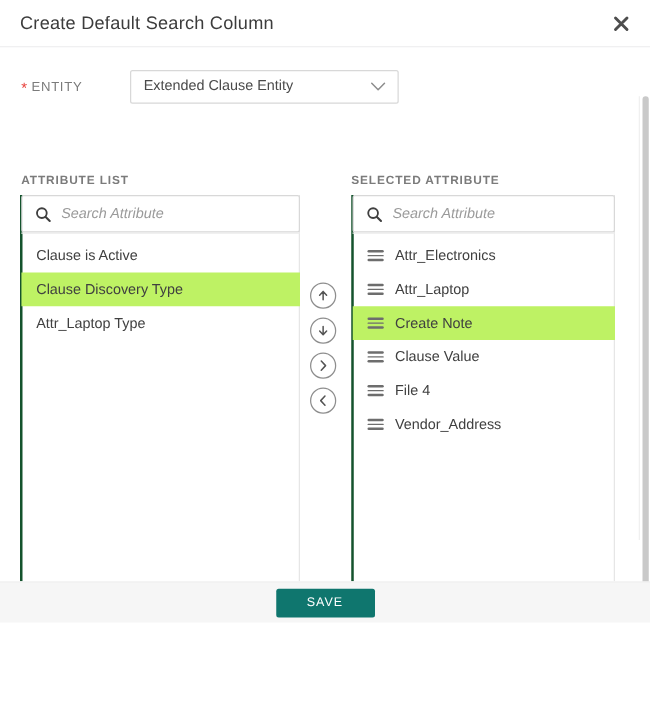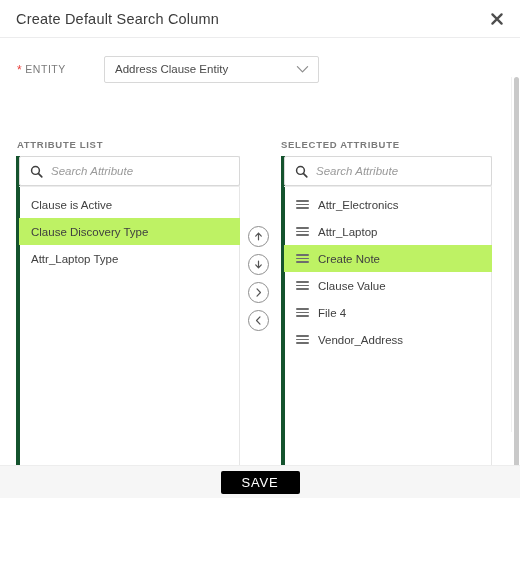--- a/index.html
+++ b/index.html
@@ -110,21 +110,21 @@
     font-weight: bold;
   }
   .col-heading.left  { left: 17px;  top: 101px; }
   .col-heading.right { left: 281px; top: 101px; }
 
   
   .panel {
     position: absolute;
     top: 118px;
     bottom: 0;
-    border-left: 4px solid #14532d;
+    border-left: 2px solid #14532d;
     border-right: 1px solid #e6e6e6;
     border-bottom: none;
     background: #ffffff;
   }
   .panel.left  { left: 16px;  width: 224px; }
   .panel.right { left: 281px; width: 211px; }
 
   .search-box {
     position: relative;
     height: 30px;
@@ -225,26 +225,26 @@
     height: 33px;
     background: #f6f6f6;
     border-top: 1px solid #ededed;
     display: flex;
     align-items: center;
     justify-content: center;
   }
   .save-btn {
     width: 79px;
     height: 23px;
-    background: #000000;
+    background: #0f766e;
     color: #ffffff;
     border: none;
     border-radius: 2px;
     font-family: "Liberation Sans", sans-serif;
-    font-size: 13px;
+    font-size: 10px;
     letter-spacing: .8px;
     cursor: pointer;
     padding: 0;
   }
 
   
   .page-scrollbar {
     position: absolute;
     right: 0; top: 39px;
     width: 9px;
@@ -276,21 +276,21 @@
     </div>
   </div>
 
   <div class="modal-body">
 
     <div class="entity-row">
       <div class="entity-label">
         <span class="req-star">*</span><span>ENTITY</span>
       </div>
       <div class="entity-select">
-        <div class="entity-select-value">Address Clause Entity</div>
+        <div class="entity-select-value">Extended Clause Entity</div>
         <div class="chev-down">
           <svg width="13" height="9" viewBox="0 0 13 9" aria-hidden="true">
             <path d="M1.4 1.6 L6.5 6.8 L11.6 1.6" fill="none" stroke="#8d8d8d" stroke-width="1.2" stroke-linecap="round" stroke-linejoin="round"></path>
           </svg>
         </div>
       </div>
     </div>
 
     <div class="col-heading left">ATTRIBUTE LIST</div>
     <div class="col-heading right">SELECTED ATTRIBUTE</div>

